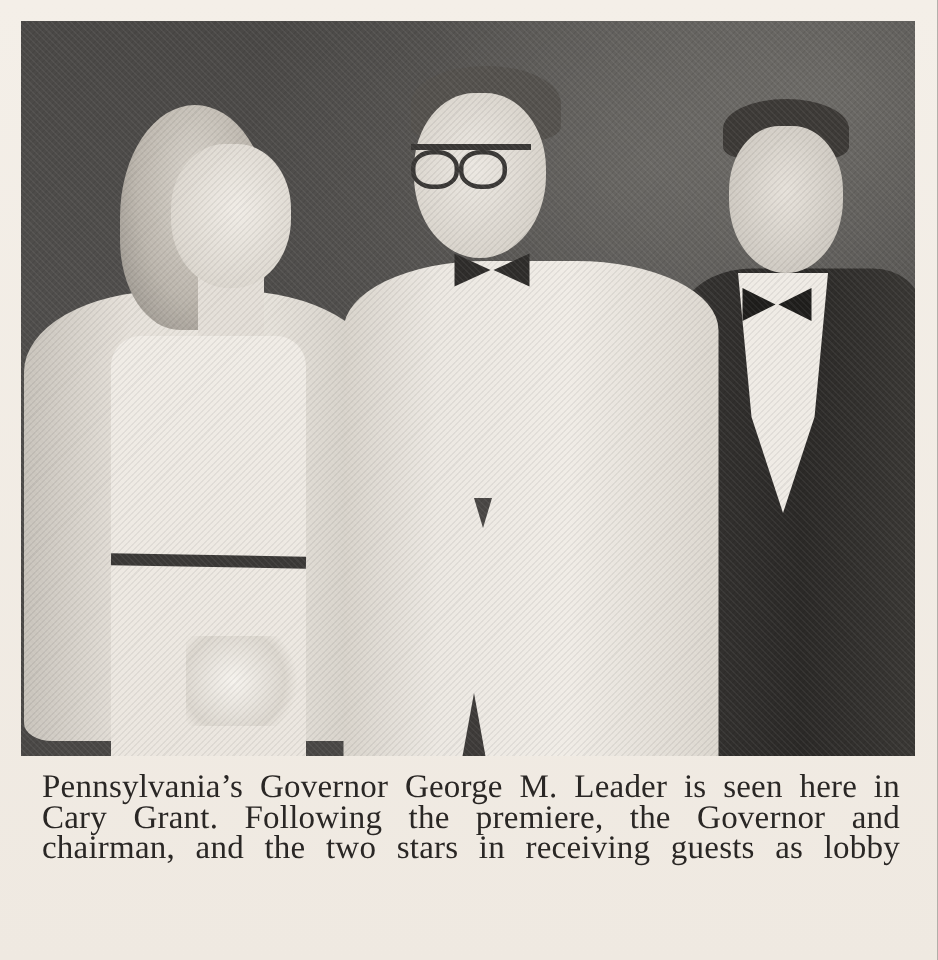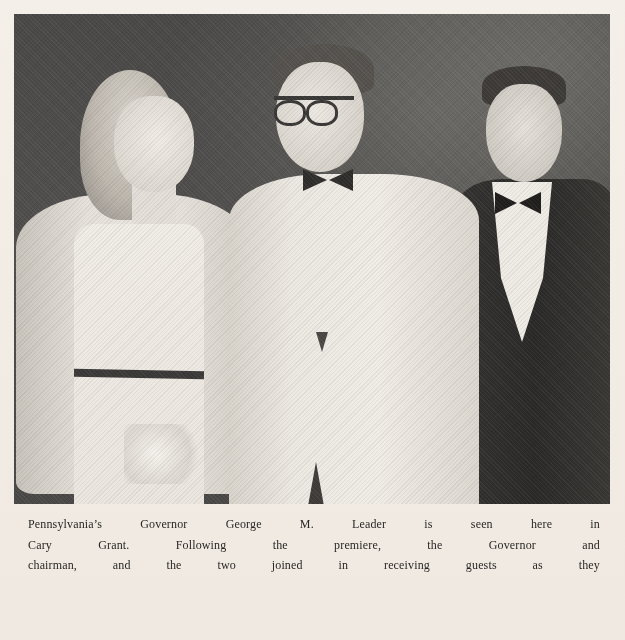--- a/index.html
+++ b/index.html
@@ -131,21 +131,21 @@
   }
   .cg-bowtie { left: 481px; top: 178px; width: 46px; height: 22px; }
   .cg-bowtie .bow-l { border-left-width: 22px; border-left-color: #1f1e1c; }
   .cg-bowtie .bow-r { border-right-width: 22px; border-right-color: #1f1e1c; }
 
   
   .caption {
     position: absolute; left: 28px; top: 514px; width: 572px;
     margin: 0;
     font-family: "Liberation Serif", "DejaVu Serif", serif;
-    font-size: 12px; line-height: 20.5px;
+    font-size: 22px; line-height: 20.5px;
     color: #2a2725;
     text-align: justify;
     letter-spacing: 0.15px;
   }
   .caption .line { display: block; text-align-last: justify; white-space: nowrap; }
 </style>
 </head>
 <body>
 
 <div class="page">
@@ -180,15 +180,15 @@
       <span class="bow-l"></span>
         <span class="bow-r"></span>
     </div>
     <div class="fig gl-stud"></div>
     <div class="fig gl-gap"></div>
   </div>
 
   <p class="caption">
     <span class="line">Pennsylvania’s Governor George M. Leader is seen here in</span>
     <span class="line">Cary Grant. Following the premiere, the Governor and</span>
-    <span class="line">chairman, and the two joined in receiving guests as they</span>
+    <span class="line">chairman, and the two stars in receiving guests as lobby</span>
   </p>
 </div>
 
 </body></html>

